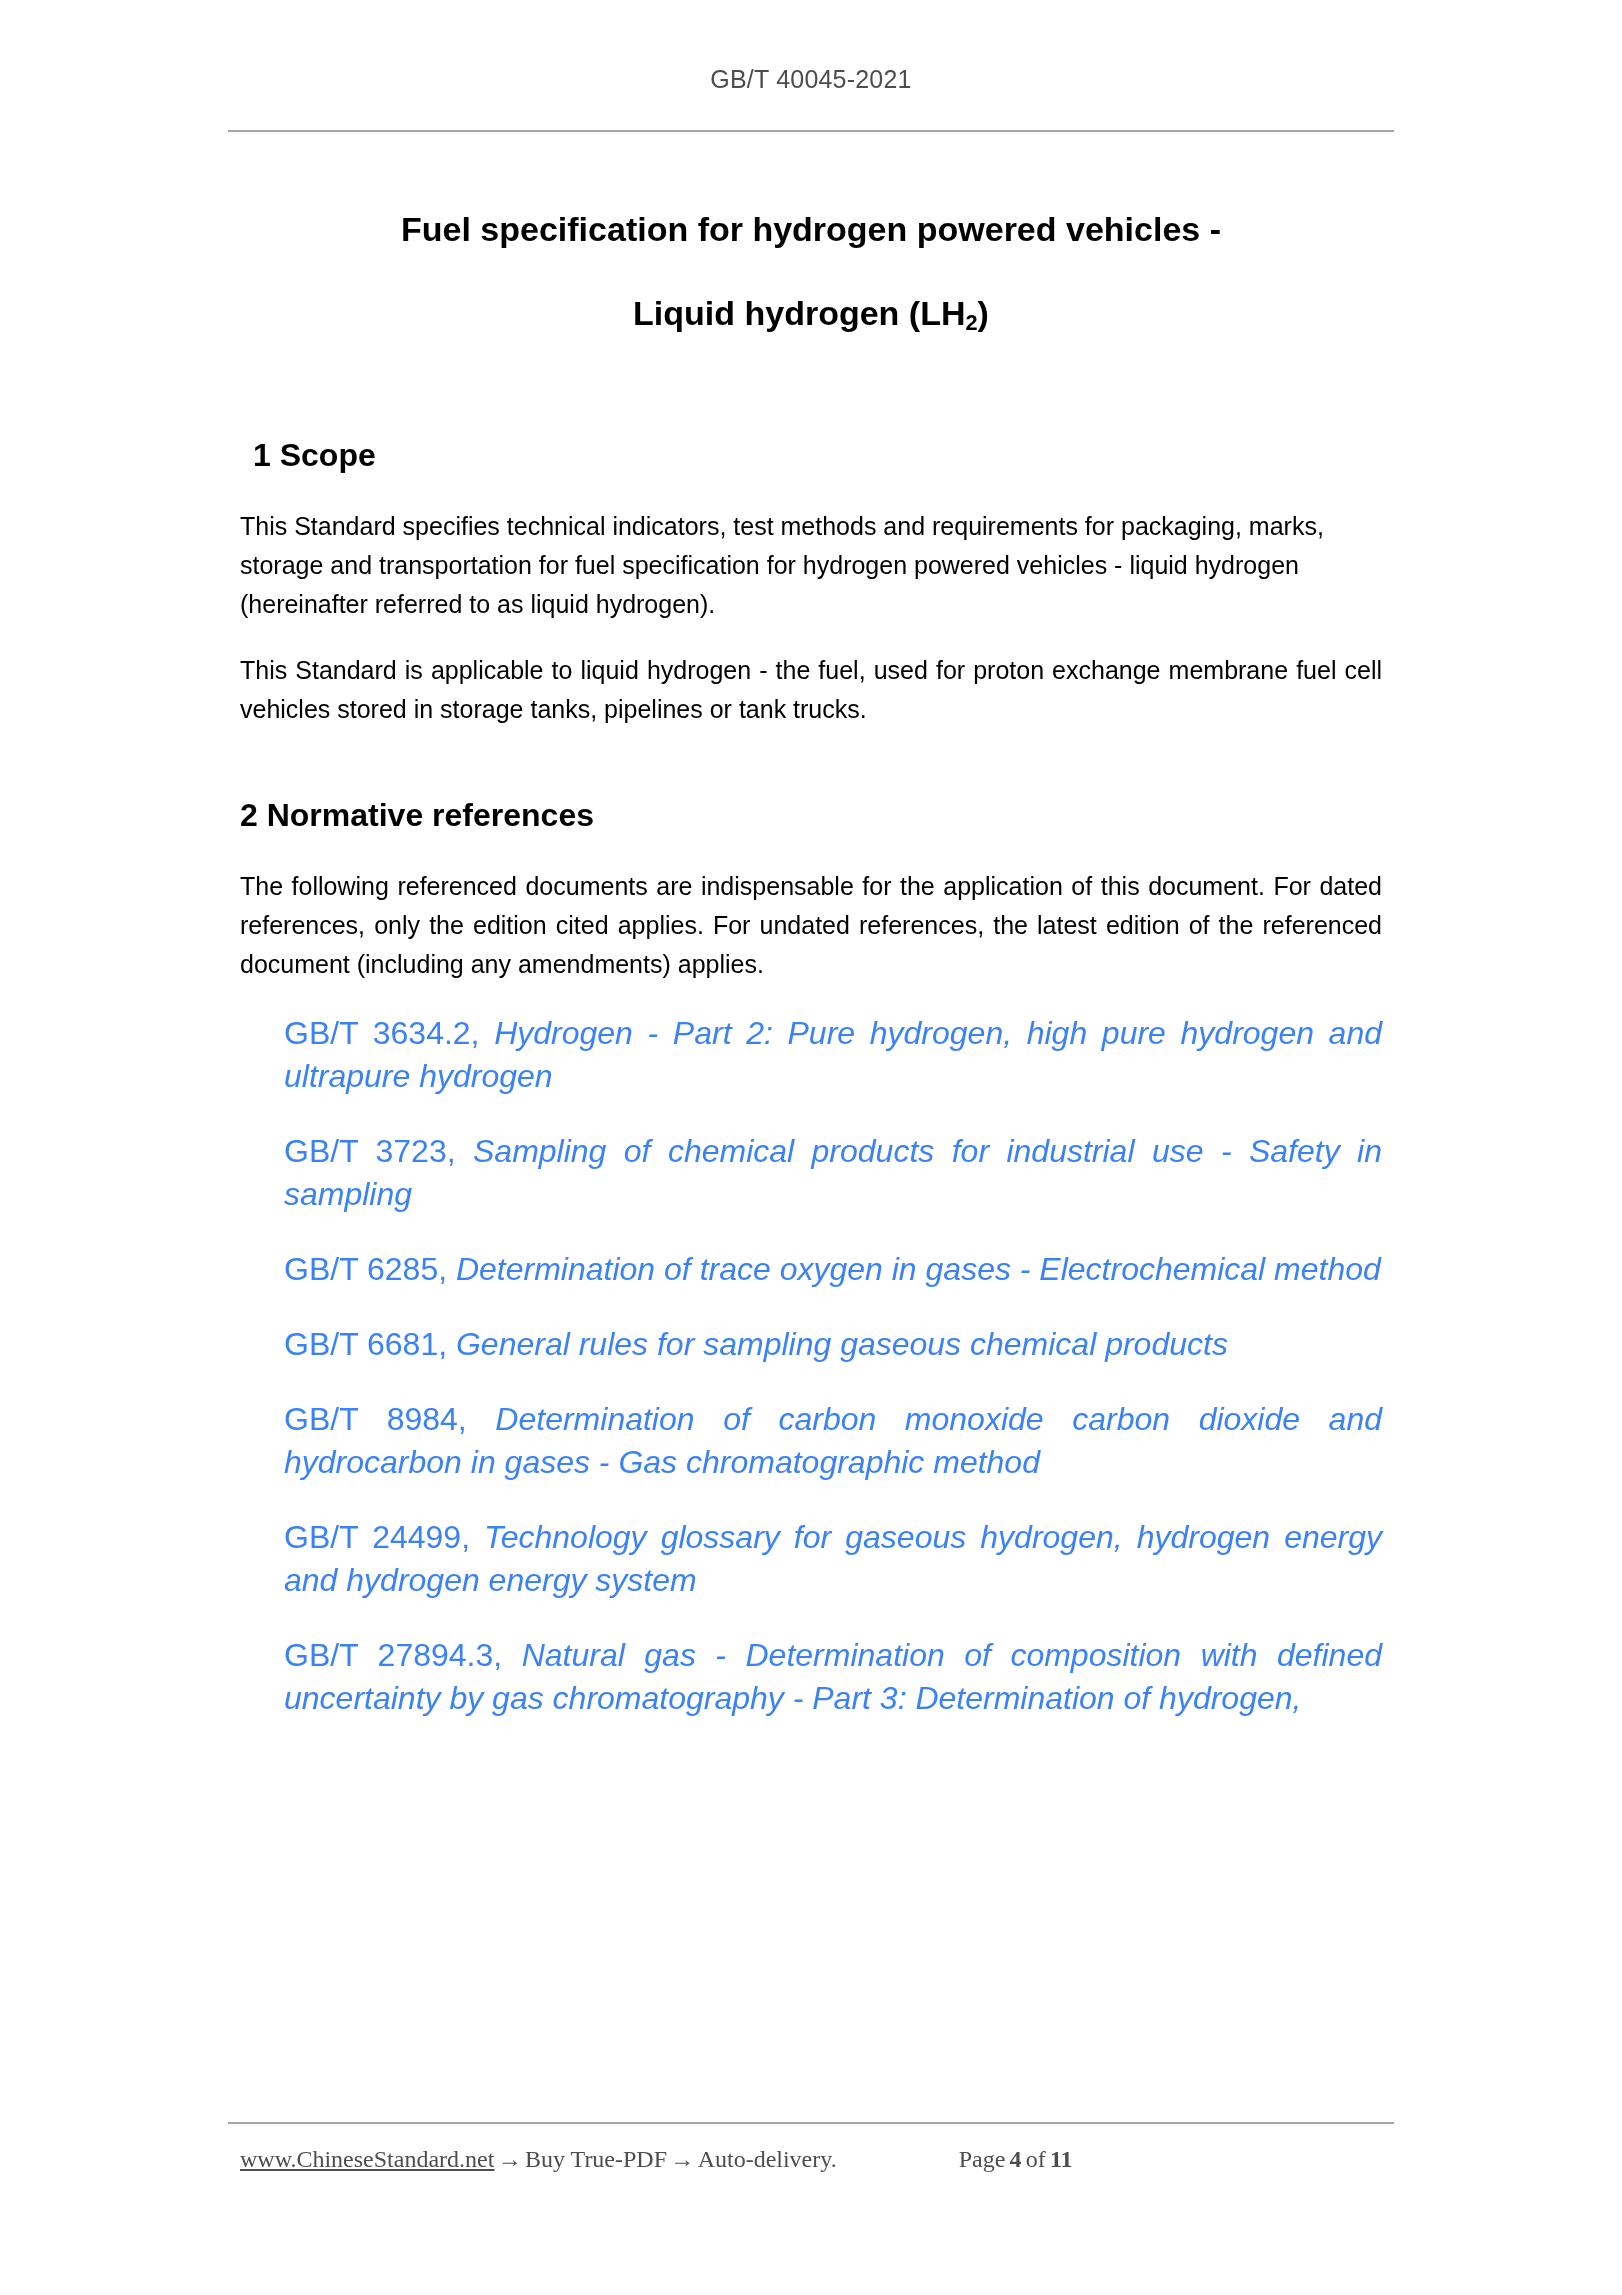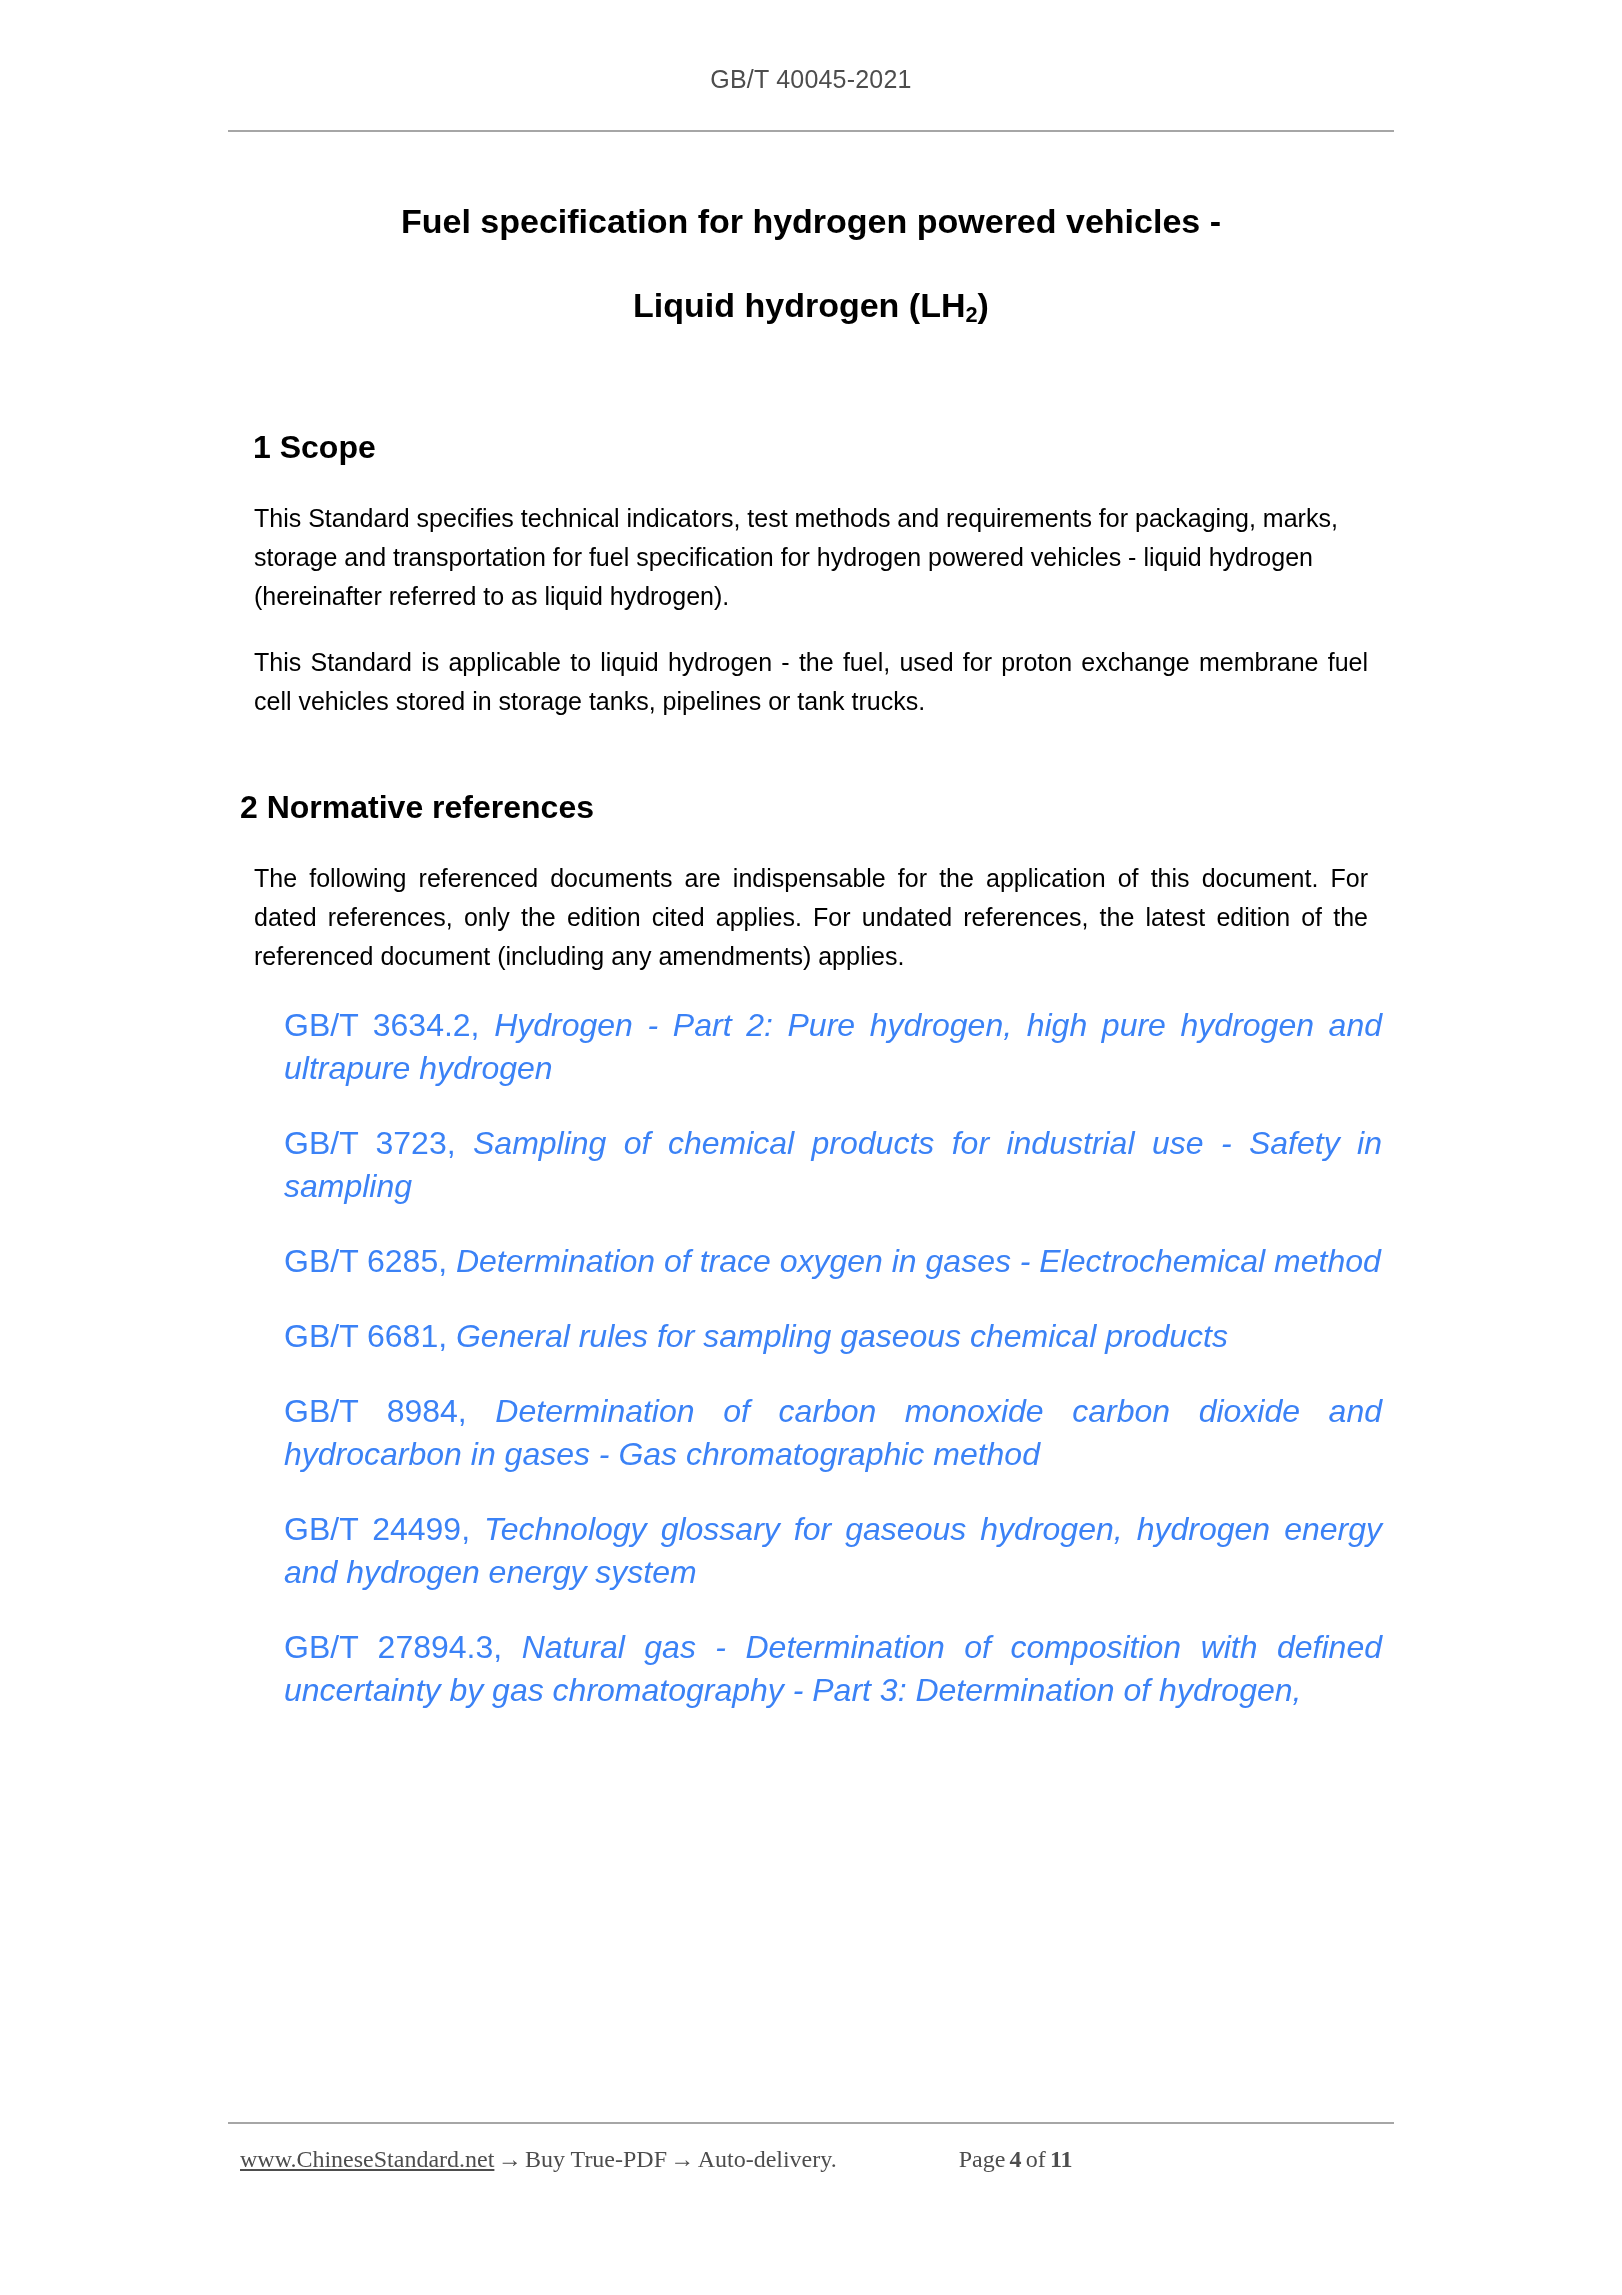--- a/index.html
+++ b/index.html
@@ -43,21 +43,21 @@
     top: 130px;
     width: 1166px;
     height: 1.7px;
     background: #a6a6a6;
   }
 
   
   .content {
     position: absolute;
     left: 240px;
-    top: 182px;
+    top: 190px;
     width: 1142px;
   }
 
   
   .doc-title {
     text-align: center;
     font-size: 34px;
     font-weight: bold;
     line-height: 1.0;
     color: #000;
@@ -86,21 +86,21 @@
     margin: 0;
     color: #000;
   }
   #heading-scope { margin-top: 107px; margin-left: 13px; }
   #heading-normative { margin-top: 68px; }
 
   
   .body-para {
     font-size: 25px;
     line-height: 39px;
-    margin: 14px;
+    margin: 0;
     color: #000;
     text-align: justify;
     text-justify: inter-word;
   }
   .body-para.first-after-heading { margin-top: 33px; }
   .body-para + .body-para { margin-top: 27px; }
   .no-justify { text-align: left; }
 
   
   .reference-list {

